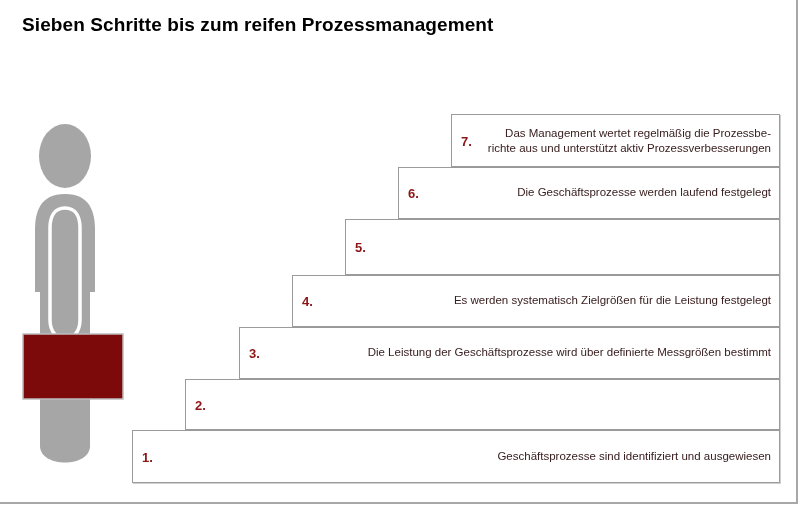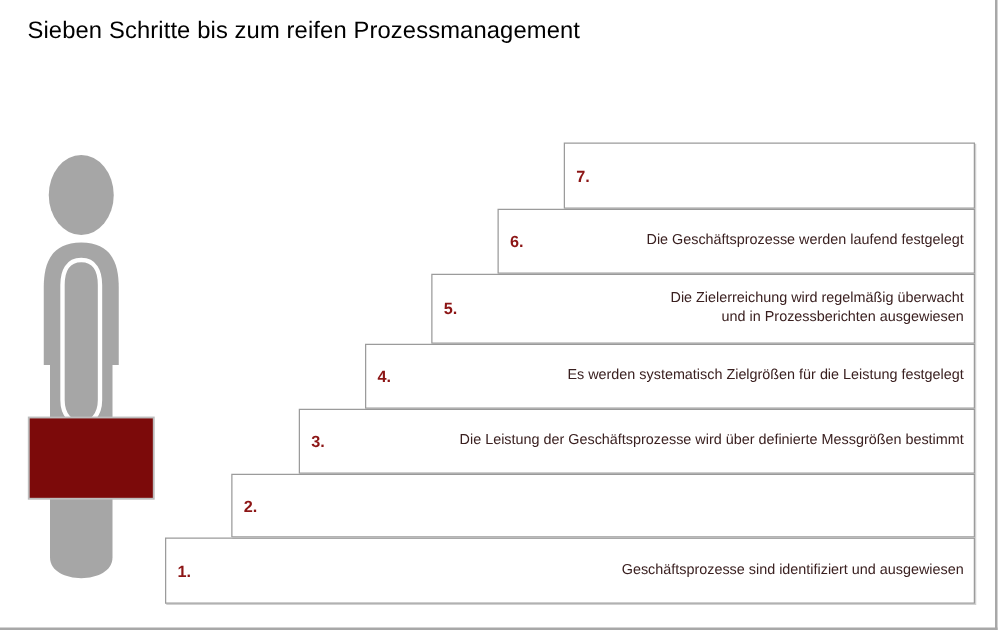--- a/index.html
+++ b/index.html
@@ -27,21 +27,21 @@
     border-right: 2px solid #a8a8a8;
     border-bottom: 2px solid #a8a8a8;
     box-sizing: border-box;
     pointer-events: none;
   }
   #title {
     position: absolute;
     left: 22px;
     top: 14px;
     font-size: 19px;
-    font-weight: normal;
+    font-weight: bold;
     color: #000000;
     letter-spacing: 0.1px;
     white-space: nowrap;
   }
 
   
   #figure {
     position: absolute;
     left: 18px;
     top: 120px;
@@ -134,26 +134,26 @@
     <span class="step-text">Die Leistung der Geschäftsprozesse wird über definierte Messgrößen bestimmt</span>
   </div>
 
   <div class="step" style="left:292px; top:275px; width:488px; height:52px;">
     <span class="step-num">4.</span>
     <span class="step-text">Es werden systematisch Zielgrößen für die Leistung festgelegt</span>
   </div>
 
   <div class="step" style="left:345px; top:219px; width:435px; height:56px;">
     <span class="step-num">5.</span>
-    <span class="step-text">Die Zielerreichung wird regelmäßig überwacht
-und in Prozessberichten ausgewiesen</span>
   </div>
 
   <div class="step" style="left:398px; top:167px; width:382px; height:52px;">
     <span class="step-num">6.</span>
     <span class="step-text">Die Geschäftsprozesse werden laufend festgelegt</span>
   </div>
 
   <div class="step" style="left:451px; top:114px; width:329px; height:53px;">
     <span class="step-num">7.</span>
+    <span class="step-text">Das Management wertet regelmäßig die Prozessbe-
+richte aus und unterstützt aktiv Prozessverbesserungen</span>
   </div>
 
 </div>
 
 </body></html>

